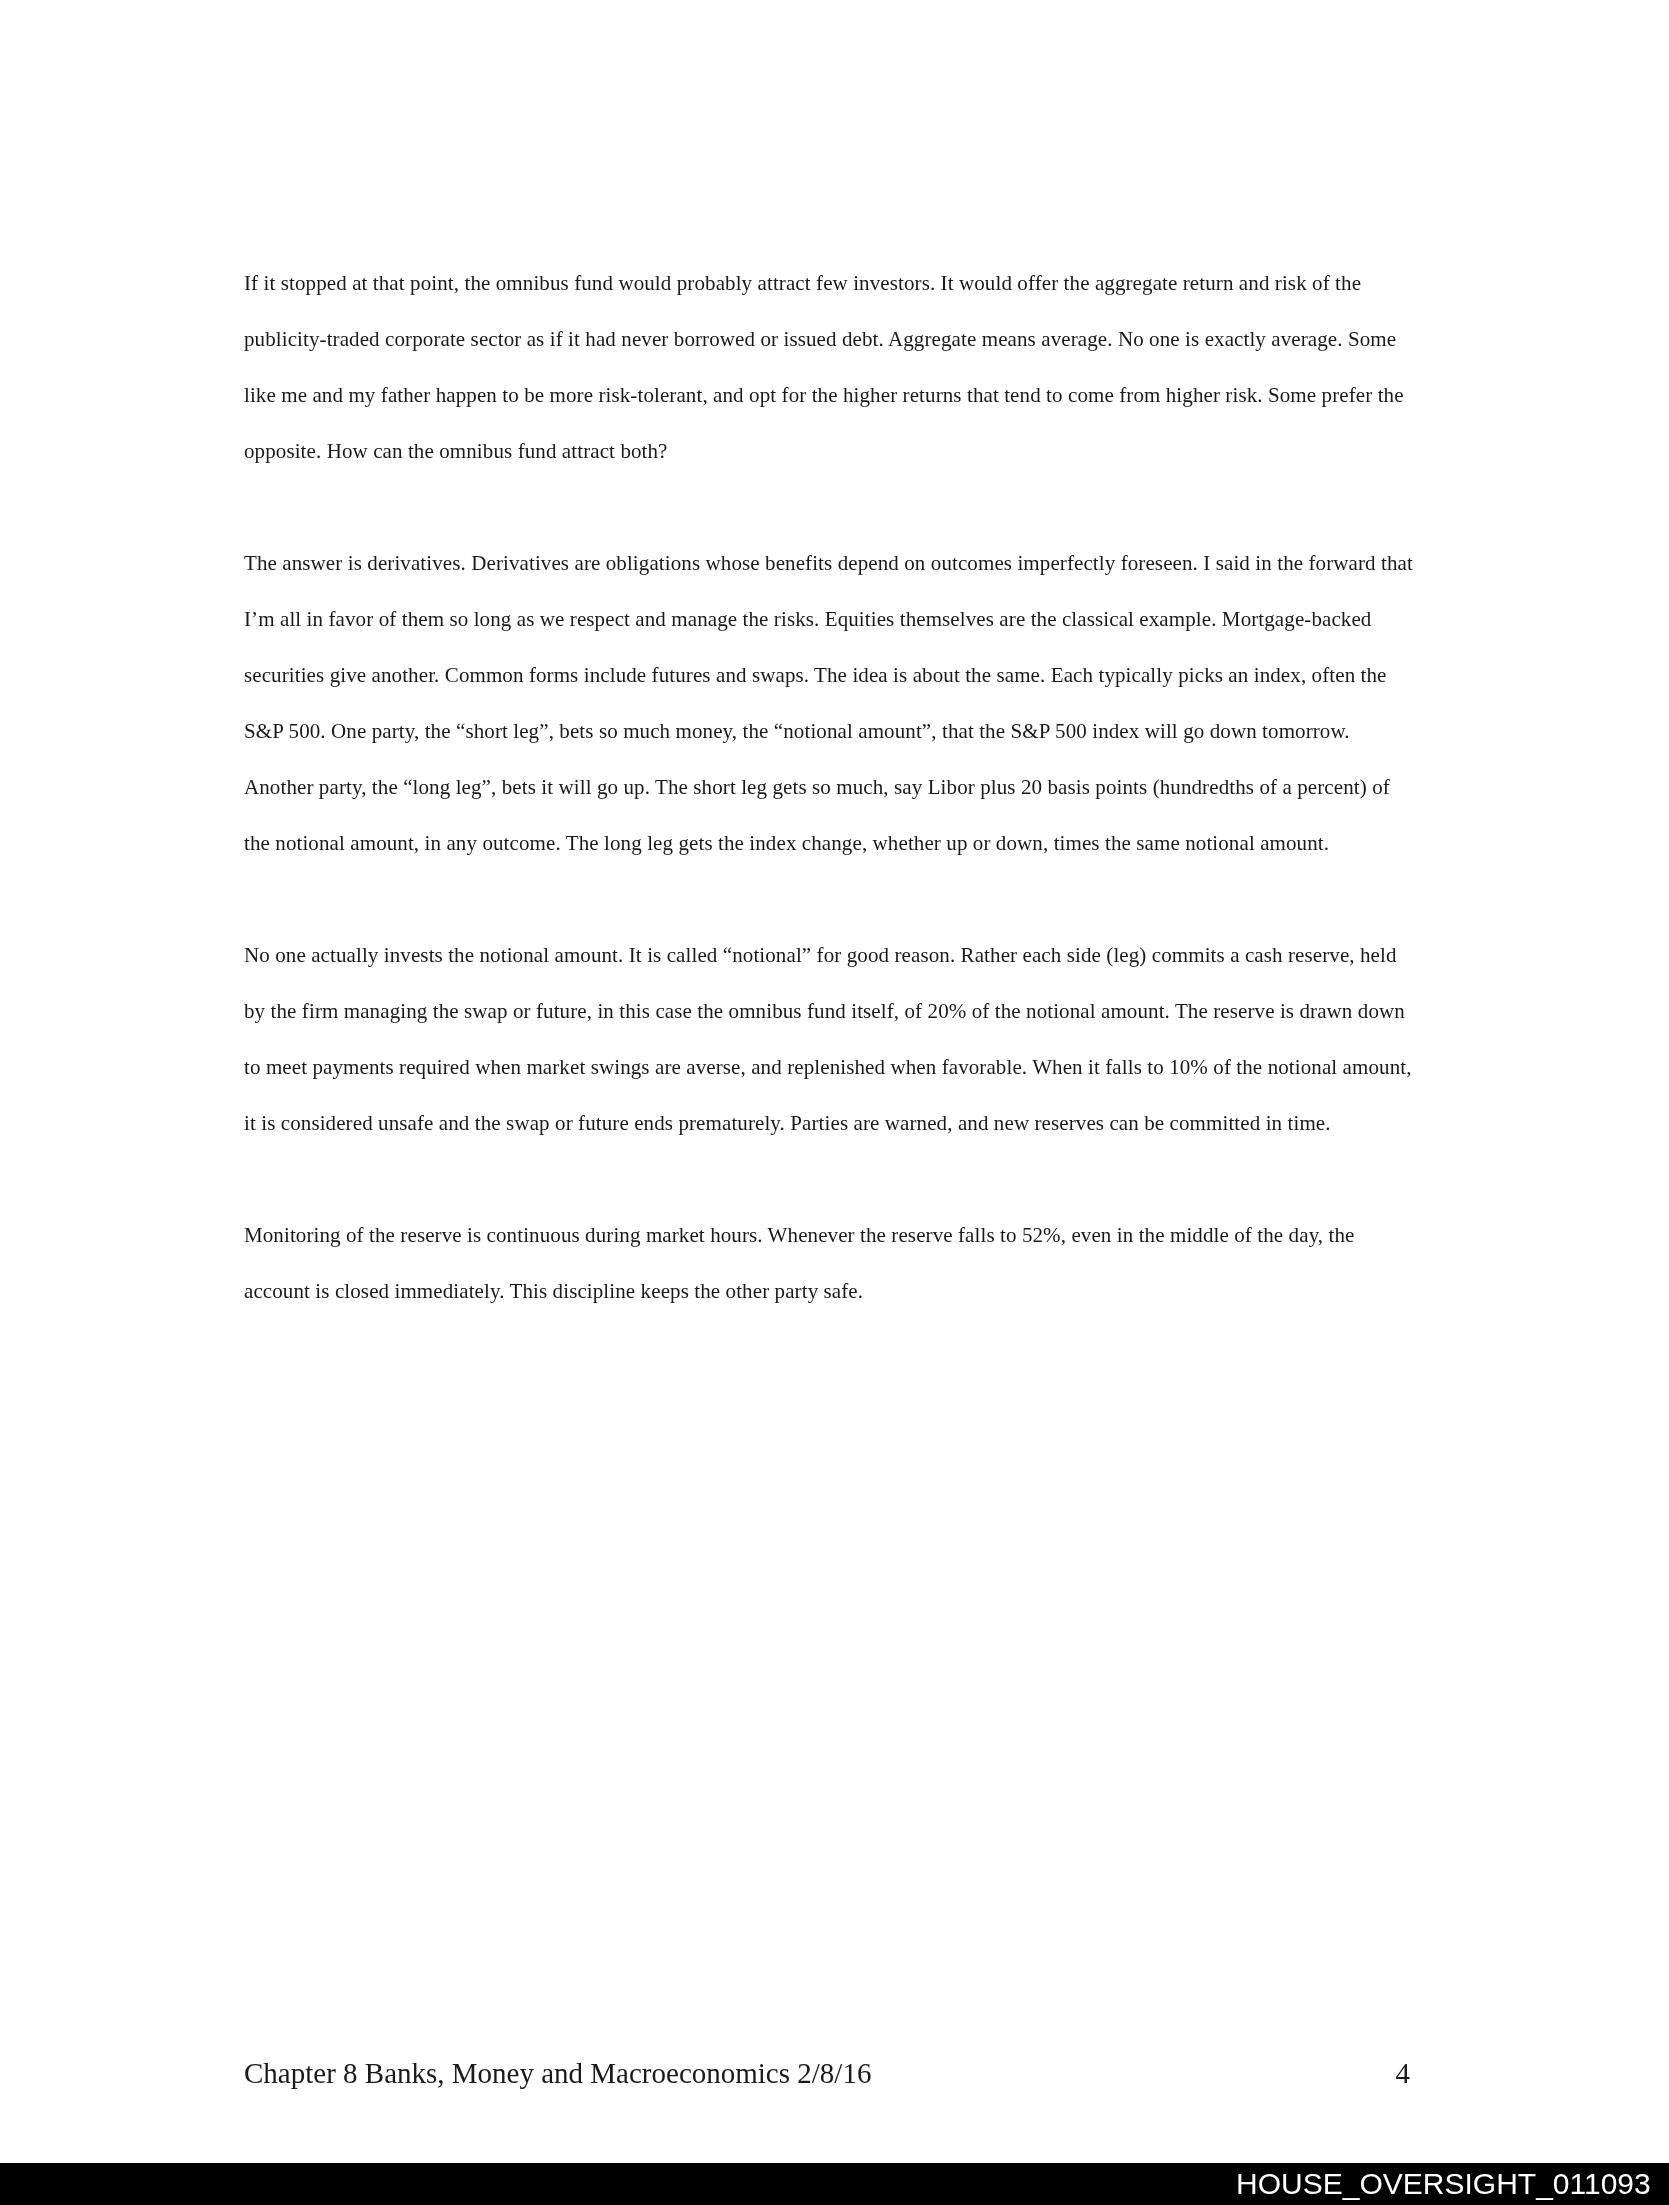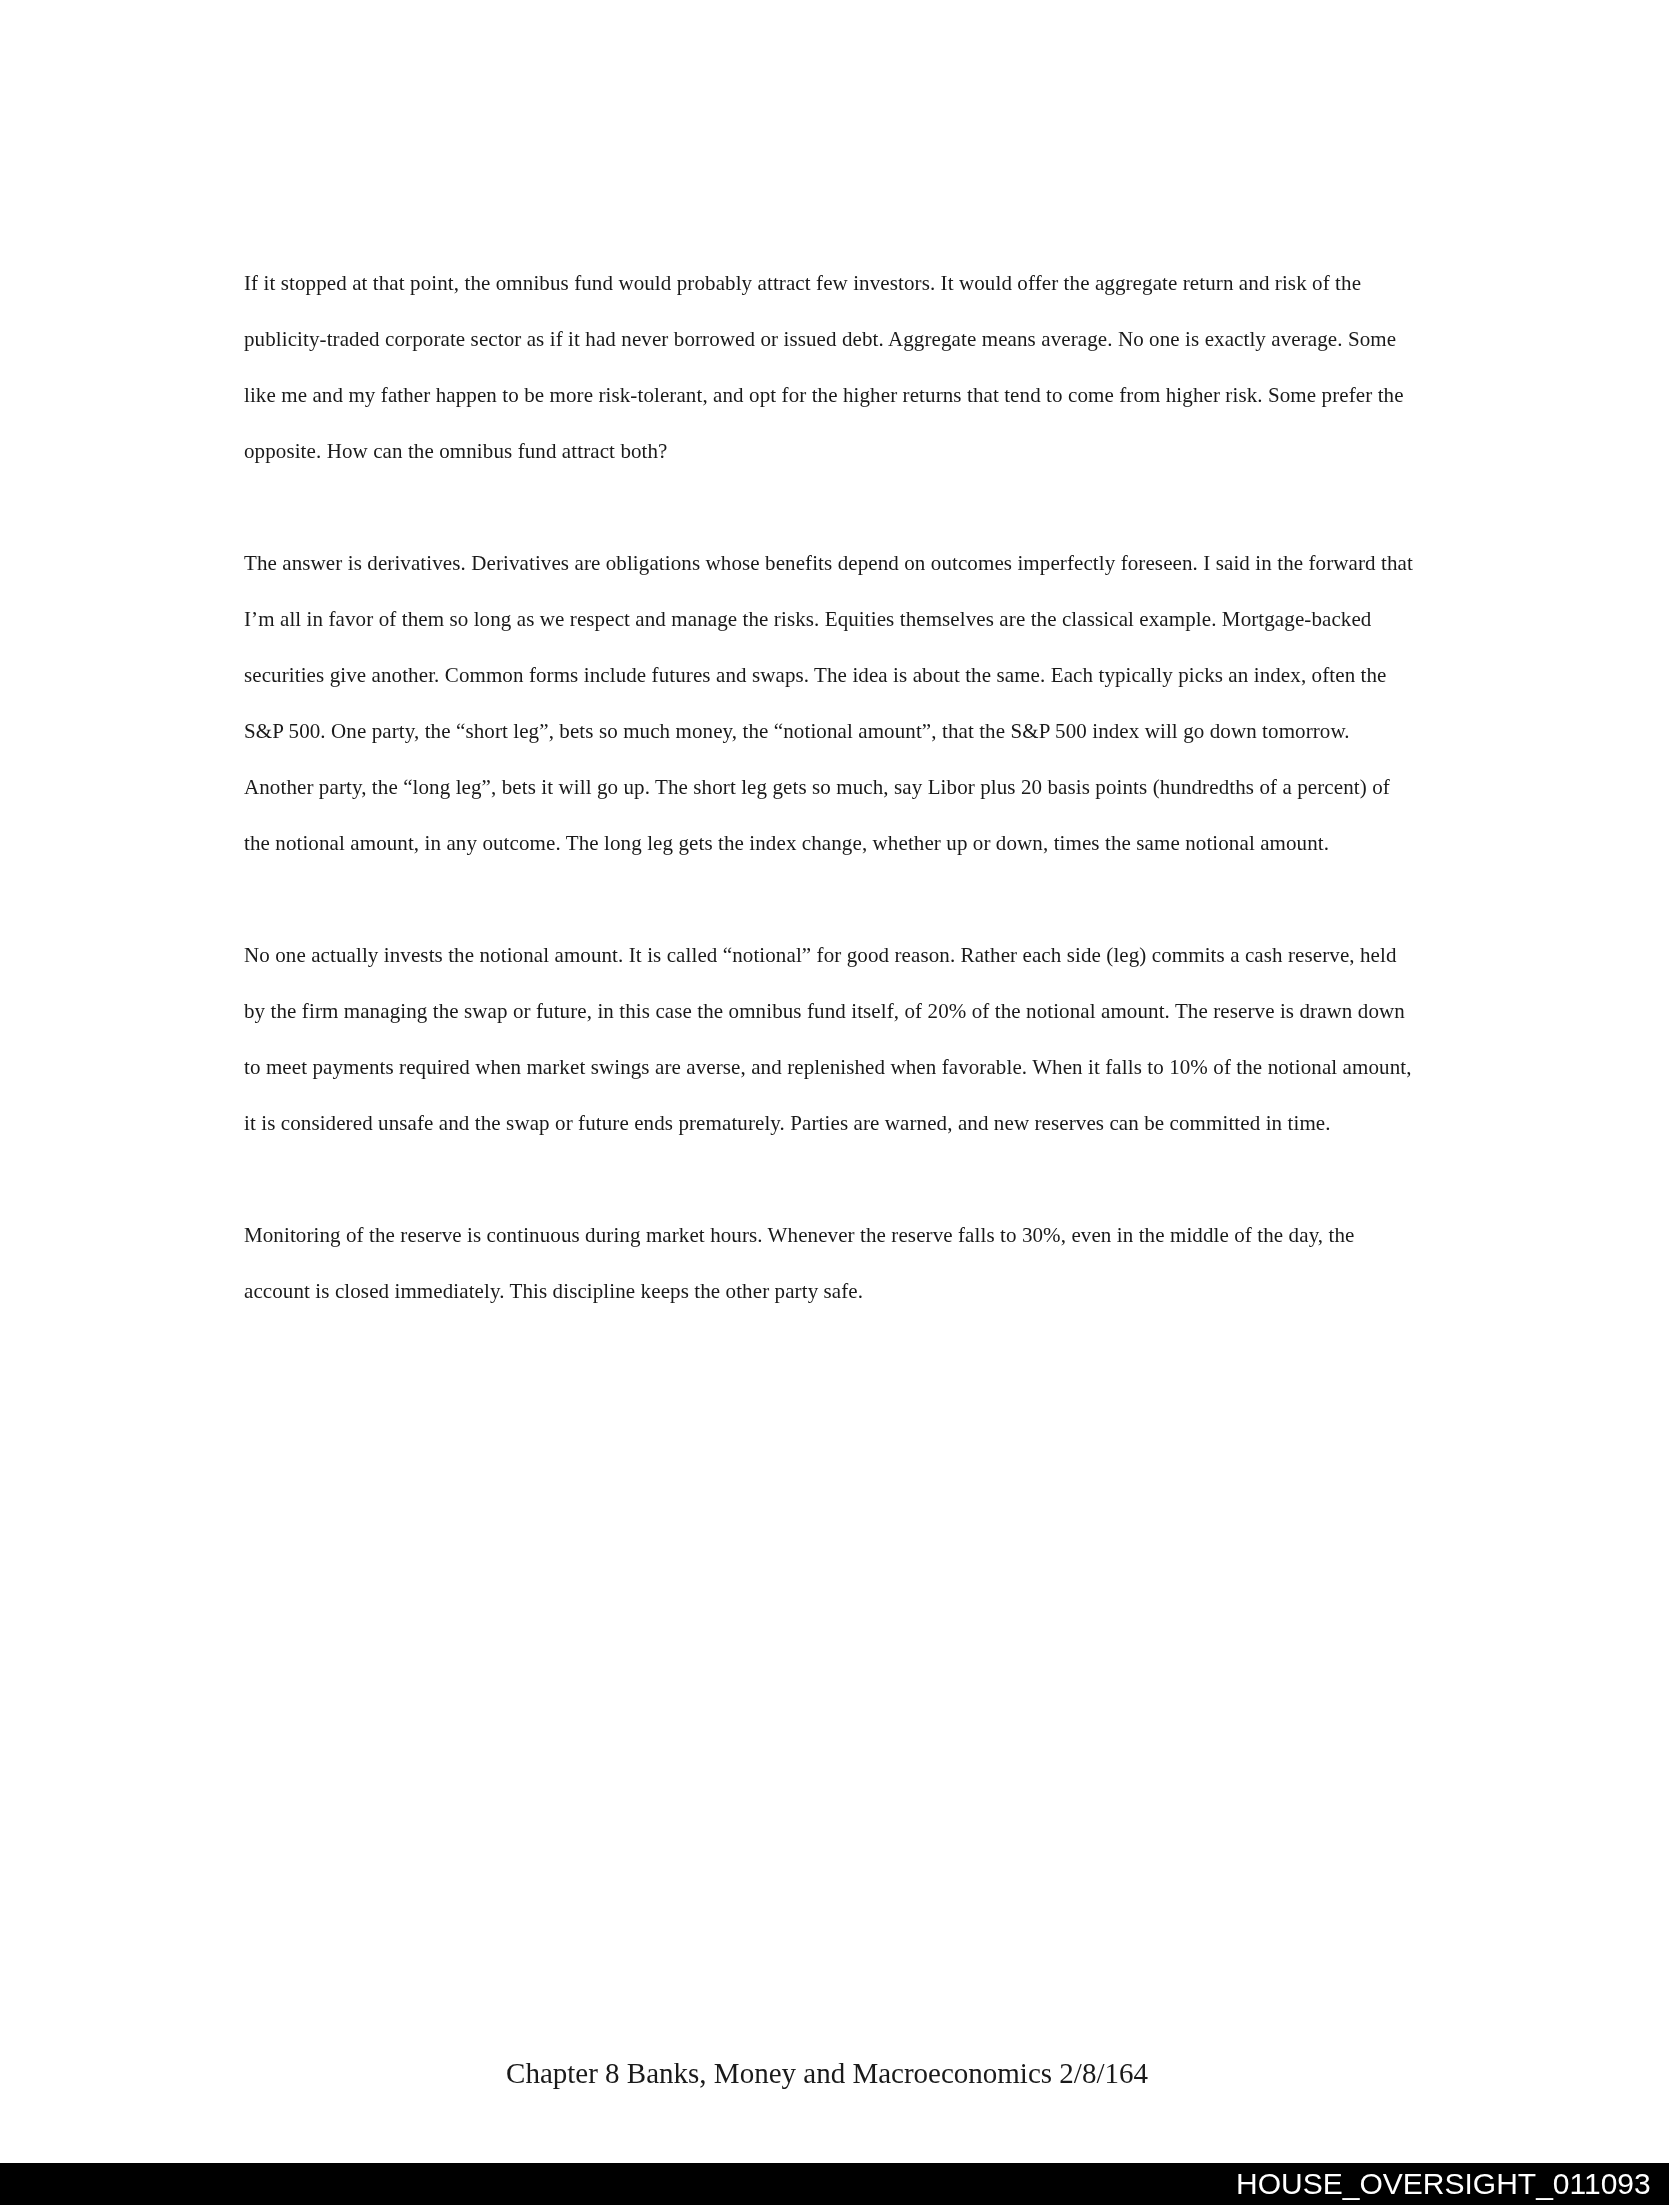--- a/index.html
+++ b/index.html
@@ -32,21 +32,21 @@
     line-height: 56px;
     text-align: left;
     letter-spacing: 0.1px;
   }
   .footer {
     position: absolute;
     left: 244px;
     right: 259px;
     top: 2055px;
     display: flex;
-    justify-content: center;
+    justify-content: space-between;
     align-items: baseline;
     font-size: 29px;
     line-height: 37px;
   }
   .stamp-bar {
     position: absolute;
     left: 0;
     right: 0;
     bottom: 0;
     height: 42px;
@@ -67,21 +67,21 @@
 </style>
 </head>
 <body>
 
 <div class="page">
 
   <div class="content">
     <p>If it stopped at that point, the omnibus fund would probably attract few investors. It would offer the aggregate return and risk of the publicity-traded corporate sector as if it had never borrowed or issued debt. Aggregate means average. No one is exactly average. Some like me and my father happen to be more risk-tolerant, and opt for the higher returns that tend to come from higher risk. Some prefer the opposite. How can the omnibus fund attract both?</p>
     <p>The answer is derivatives. Derivatives are obligations whose benefits depend on outcomes imperfectly foreseen. I said in the forward that I’m all in favor of them so long as we respect and manage the risks. Equities themselves are the classical example. Mortgage-backed securities give another. Common forms include futures and swaps. The idea is about the same. Each typically picks an index, often the S&amp;P 500. One party, the “short leg”, bets so much money, the “notional amount”, that the S&amp;P 500 index will go down tomorrow. Another party, the “long leg”, bets it will go up. The short leg gets so much, say Libor plus 20 basis points (hundredths of a percent) of the notional amount, in any outcome. The long leg gets the index change, whether up or down, times the same notional amount.</p>
     <p>No one actually invests the notional amount. It is called “notional” for good reason. Rather each side (leg) commits a cash reserve, held by the firm managing the swap or future, in this case the omnibus fund itself, of 20% of the notional amount. The reserve is drawn down to meet payments required when market swings are averse, and replenished when favorable. When it falls to 10% of the notional amount, it is considered unsafe and the swap or future ends prematurely. Parties are warned, and new reserves can be committed in time.</p>
-    <p>Monitoring of the reserve is continuous during market hours. Whenever the reserve falls to 30%, even in the middle of the day, the account is closed immediately. This discipline keeps the other party safe.</p>
+    <p>Monitoring of the reserve is continuous during market hours. Whenever the reserve falls to 52%, even in the middle of the day, the account is closed immediately. This discipline keeps the other party safe.</p>
   </div>
 
   <div class="footer">
     <span>Chapter 8 Banks, Money and Macroeconomics  2/8/16</span>
     <span>4</span>
   </div>
 
   <div class="stamp-bar">
     <span>HOUSE_OVERSIGHT_011093</span>
   </div>

